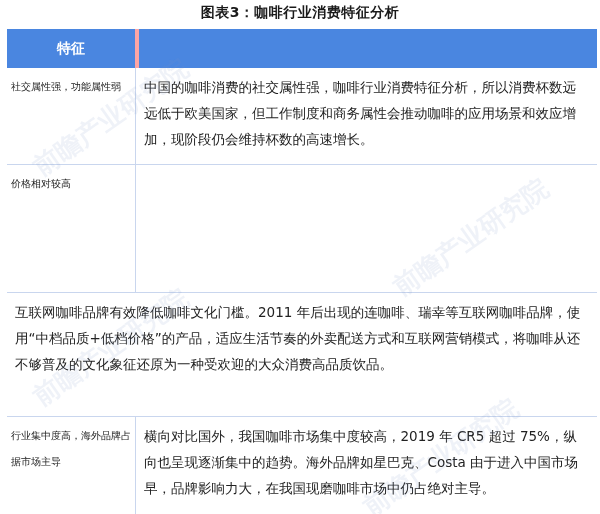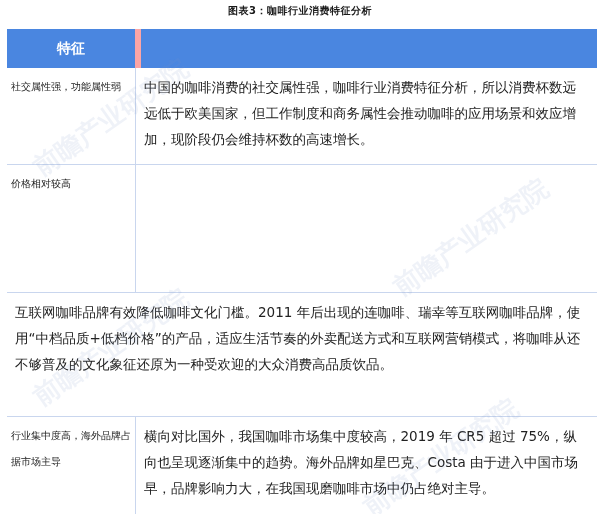--- a/index.html
+++ b/index.html
@@ -1,23 +1,23 @@
 <!DOCTYPE html>
 <html><head>
 <meta charset="utf-8">
 <style>
   html, body { margin:0; padding:0; background:#ffffff; }
   body { width:600px; height:514px; overflow:hidden; position:relative;
          font-family:"DejaVu Sans","Liberation Sans",sans-serif; color:#222; }
   .title { position:absolute; top:4px; left:0; width:600px; text-align:center;
-           font-size:10px; font-weight:bold; color:#1a1a1a; letter-spacing:0.5px; }
+           font-size:14px; font-weight:bold; color:#1a1a1a; letter-spacing:0.5px; }
   .table { position:absolute; left:7px; top:29px; width:590px; }
   .thead { display:flex; height:39px; background:#4a86e0; color:#fff; font-weight:bold; font-size:14px; }
   .thead .c1 { width:128px; display:flex; align-items:center; justify-content:center;
-               border-right:6px solid #fca5a5; }
+               border-right:4px solid #fca5a5; }
   .thead .c2 { flex:1; display:flex; align-items:center; justify-content:center; }
   .row { display:flex; border-bottom:1px solid #c9d6ee; }
   .row .c1 { width:120px; padding:0 4px 0 4px; border-right:1px solid #c9d6ee;
              font-size:10px; line-height:26px; padding-top:6px; }
   .row .c2 { flex:1; padding:6px 8px 4px 8px; font-size:13.5px; line-height:26px; }
   .wm { position:absolute; color:rgba(120,150,200,0.12); font-size:26px; font-weight:bold;
         transform:rotate(-35deg); pointer-events:none; white-space:nowrap; }
 </style>
 </head>
 <body>

